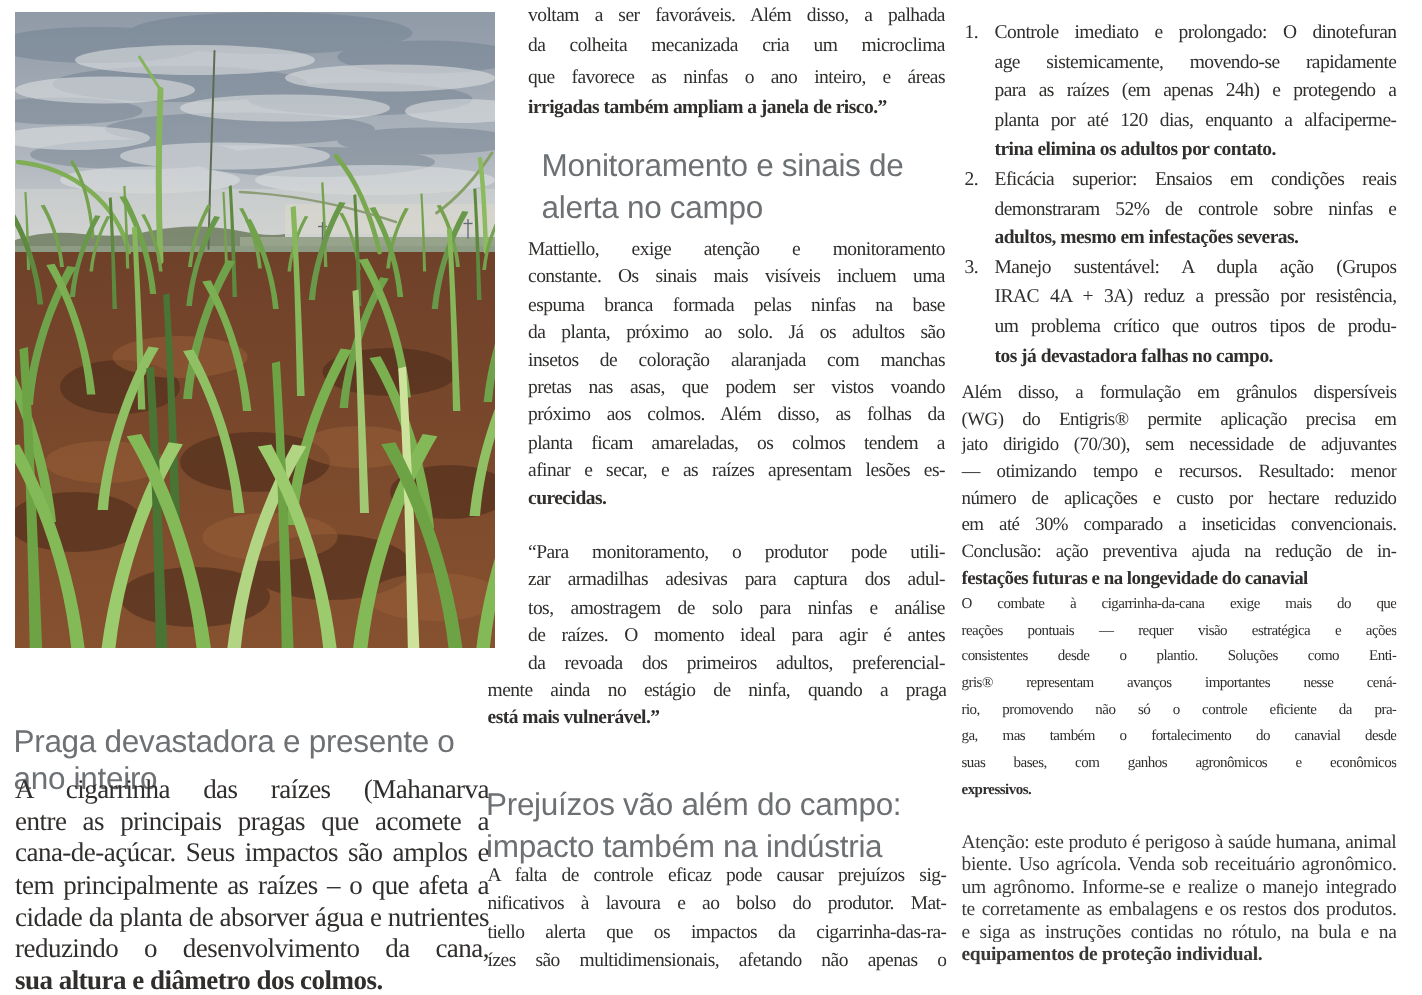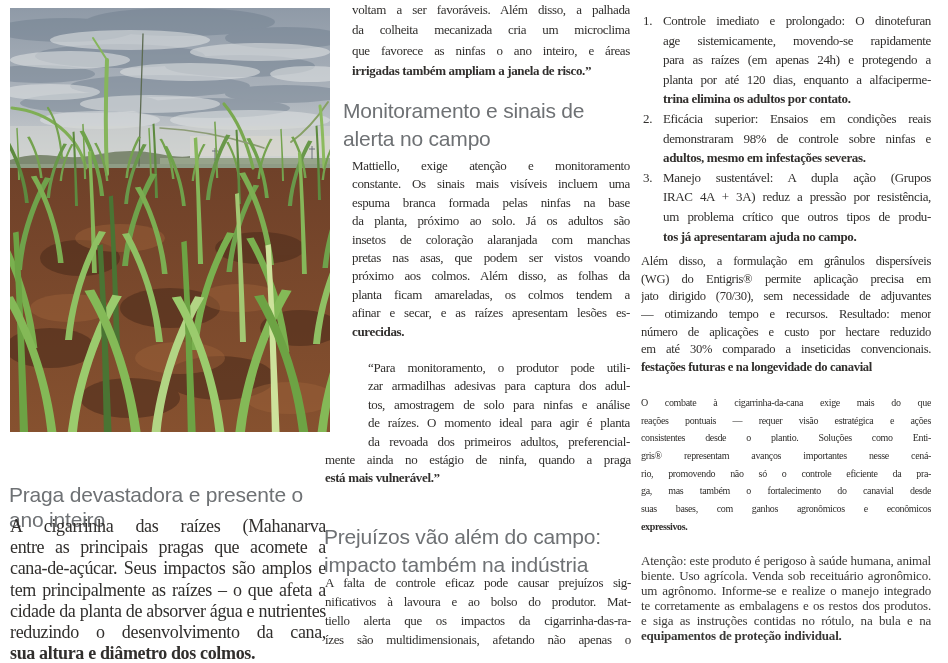--- a/index.html
+++ b/index.html
@@ -17,24 +17,24 @@
 
   
   .hd{font-family:"Liberation Sans", sans-serif;color:#6e7174;font-weight:400;
       font-size:21px;letter-spacing:-0.2px;}
   .hd .ln{line-height:var(--lh);height:var(--lh);overflow:hidden;text-align:left;}
 
   #lh-heading{left:9px;top:466px;width:320px;--lh:24.5px;}
   #lh-body{left:10px;top:516px;width:316px;--lh:21.2px;font-size:18px;}
 
   #m-intro{left:352px;top:0px;width:278px;--lh:20.4px;}
-  #m-h1{left:343px;top:87px;width:282px;margin-top:10px;--lh:27.5px;}
+  #m-h1{left:361px;top:87px;width:282px;margin-top:10px;--lh:27.5px;}
   #m-monitor{left:352px;top:157px;width:278px;--lh:18.4px;}
   #m-quote{left:352px;top:359px;width:278px;--lh:18.4px;}
-  #m-quote.tx .ln{text-align-last:justify;margin-left:16px;}
+  #m-quote.tx .ln{text-align-last:justify;}
   #m-quote-wide{left:325px;top:451px;width:306px;--lh:18.4px;}
   #m-h2{left:324px;top:506px;width:308px;--lh:27.5px;}
   #m-industry{left:325px;top:573px;width:306px;--lh:19px;}
   #m-industry.tx .ln{text-align-last:justify;}
 
   #r-list{left:641px;top:11px;width:290px;--lh:19.6px;font-size:12.8px;}
   .list-item{position:relative;padding-left:22px;}
   .list-item .num{position:absolute;left:2px;top:0;line-height:var(--lh);}
   #r-form{left:641px;top:253px;width:290px;--lh:17.7px;font-size:12.6px;}
   #r-concl{left:641px;top:394px;width:290px;--lh:17.7px;font-size:10px;}
@@ -243,21 +243,21 @@
       <div class="ln">próximo aos colmos. Além disso, as folhas da</div>
       <div class="ln">planta ficam amareladas, os colmos tendem a</div>
       <div class="ln">afinar e secar, e as raízes apresentam lesões es-</div>
       <div class="ln">curecidas.</div>
     </div>
   <div id="m-quote" class="abs tx">
 
   <div class="ln">“Para monitoramento, o produtor pode utili-</div>
       <div class="ln">zar armadilhas adesivas para captura dos adul-</div>
       <div class="ln">tos, amostragem de solo para ninfas e análise</div>
-      <div class="ln">de raízes. O momento ideal para agir é planta</div>
+      <div class="ln">de raízes. O momento ideal para agir é antes</div>
       <div class="ln">da revoada dos primeiros adultos, preferencial-</div>
     </div>
   <div id="m-quote-wide" class="abs tx plain-last">
 
   <div class="ln">mente ainda no estágio de ninfa, quando a praga</div>
       <div class="ln">está mais vulnerável.”</div>
     </div>
   <h2 id="m-h2" class="abs hd">
 
   <div class="ln">Prejuízos vão além do campo:</div>
@@ -281,43 +281,44 @@
           <div class="ln">para as raízes (em apenas 24h) e protegendo a</div>
           <div class="ln">planta por até 120 dias, enquanto a alfaciperme-</div>
           <div class="ln">trina elimina os adultos por contato.</div>
         </div>
     </div>
     <div class="list-item plain-last tx">
       <span class="num">2.</span>
       <div>
 
       <div class="ln">Eficácia superior: Ensaios em condições reais</div>
-          <div class="ln">demonstraram 98% de controle sobre ninfas e</div>
+          <div class="ln">demonstraram 52% de controle sobre ninfas e</div>
           <div class="ln">adultos, mesmo em infestações severas.</div>
         </div>
     </div>
     <div class="list-item plain-last tx">
       <span class="num">3.</span>
       <div>
 
       <div class="ln">Manejo sustentável: A dupla ação (Grupos</div>
           <div class="ln">IRAC 4A + 3A) reduz a pressão por resistência,</div>
           <div class="ln">um problema crítico que outros tipos de produ-</div>
-          <div class="ln">tos já apresentaram ajuda no campo.</div>
+          <div class="ln">tos já devastadora falhas no campo.</div>
         </div>
     </div>
   </div>
   <div id="r-form" class="abs tx plain-last">
 
   <div class="ln">Além disso, a formulação em grânulos dispersíveis</div>
       <div class="ln">(WG) do Entigris® permite aplicação precisa em</div>
       <div class="ln">jato dirigido (70/30), sem necessidade de adjuvantes</div>
       <div class="ln">— otimizando tempo e recursos. Resultado: menor</div>
       <div class="ln">número de aplicações e custo por hectare reduzido</div>
       <div class="ln">em até 30% comparado a inseticidas convencionais.</div>
+      <div class="ln">Conclusão: ação preventiva ajuda na redução de in-</div>
       <div class="ln">festações futuras e na longevidade do canavial</div>
     </div>
   <div id="r-concl" class="abs tx plain-last">
 
   <div class="ln">O combate à cigarrinha-da-cana exige mais do que</div>
       <div class="ln">reações pontuais — requer visão estratégica e ações</div>
       <div class="ln">consistentes desde o plantio. Soluções como Enti-</div>
       <div class="ln">gris® representam avanços importantes nesse cená-</div>
       <div class="ln">rio, promovendo não só o controle eficiente da pra-</div>
       <div class="ln">ga, mas também o fortalecimento do canavial desde</div>

